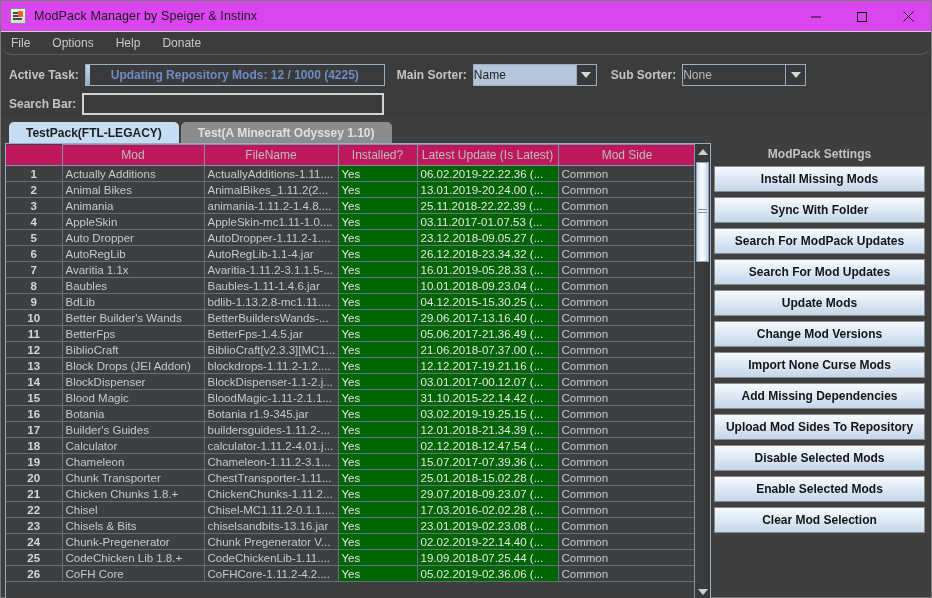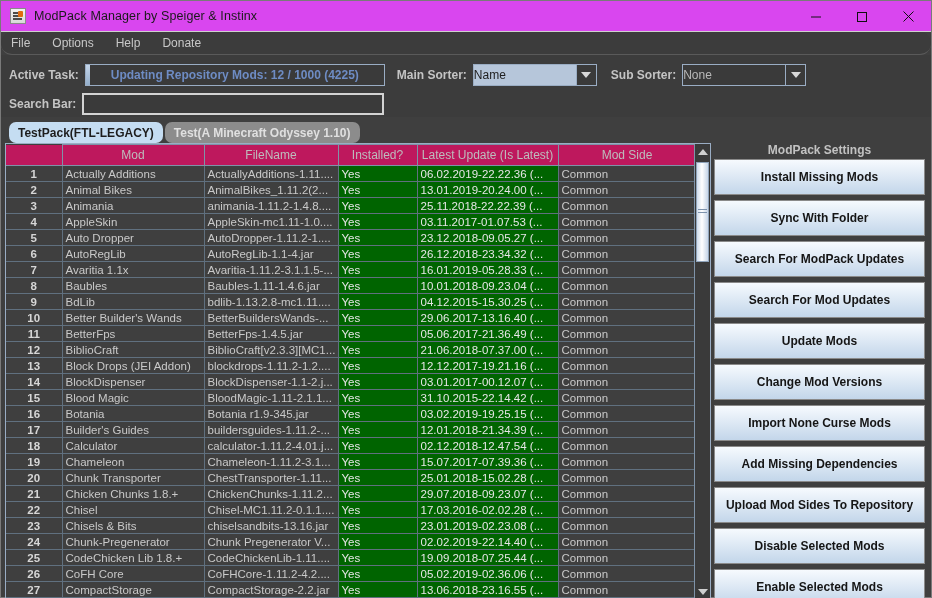--- a/index.html
+++ b/index.html
@@ -139,27 +139,26 @@
   }
 
   
   .tabs {
     display: flex; align-items: flex-end;
     padding-left: 8px; height: 22px;
     margin-top: 4px;
   }
   .tab {
     height: 21px;
-    padding: 0 9px;
+    padding: 0 17px;
     display: flex; align-items: center;
     font-size: 12px; font-weight: bold;
     border-top-left-radius: 5px;
     border-top-right-radius: 5px;
     margin-right: 2px;
-    border-radius: 7px;
   }
   .tab.active { background: #c5ddf2; color: #1d1d1d; }
   .tab.inactive { background: #8c8c8c; color: #e0e0e0; }
 
   
   .main {
     display: flex;
     height: 458px;
     padding: 0 0 0 4px;
   }
@@ -262,21 +261,21 @@
     padding: 0 4px 0 3px;
     display: flex; flex-direction: column;
   }
   .rp-title {
     height: 21px;
     display: flex; align-items: center; justify-content: center;
     font-size: 12px; font-weight: bold; color: #c2c2c2;
     margin-bottom: 2px;
   }
   .rp-btn {
-    height: 36px;
+    height: 26px;
     margin-bottom: 5px;
     background: linear-gradient(#f6fafe, #c3d6ea);
     border: 1px solid #8a8a8a;
     display: flex; align-items: center; justify-content: center;
     font-size: 12px; font-weight: bold; color: #151515;
     white-space: nowrap;
   }
 </style>
 </head>
 <body>
@@ -573,28 +572,20 @@
                 <td>Common</td>
               </tr>
               <tr>
                 <td class="num">26</td>
                 <td>CoFH Core</td>
                 <td>CoFHCore-1.11.2-4.2....</td>
                 <td class="green">Yes</td>
                 <td class="green">05.02.2019-02.36.06 (...</td>
                 <td>Common</td>
               </tr>
-              <tr>
-                <td class="num">27</td>
-                <td>CompactStorage</td>
-                <td>CompactStorage-2.2.jar</td>
-                <td class="green">Yes</td>
-                <td class="green">13.06.2018-23.16.55 (...</td>
-                <td>Common</td>
-              </tr>
             </tbody>
         </table>
       </div>
 
       <div class="vscroll">
         <div class="arrow up">
             <i></i>
           </div>
         <div class="thumb" id="vthumb" style="top: 18px; height: 100px;">
           <div class="grip"></div>

